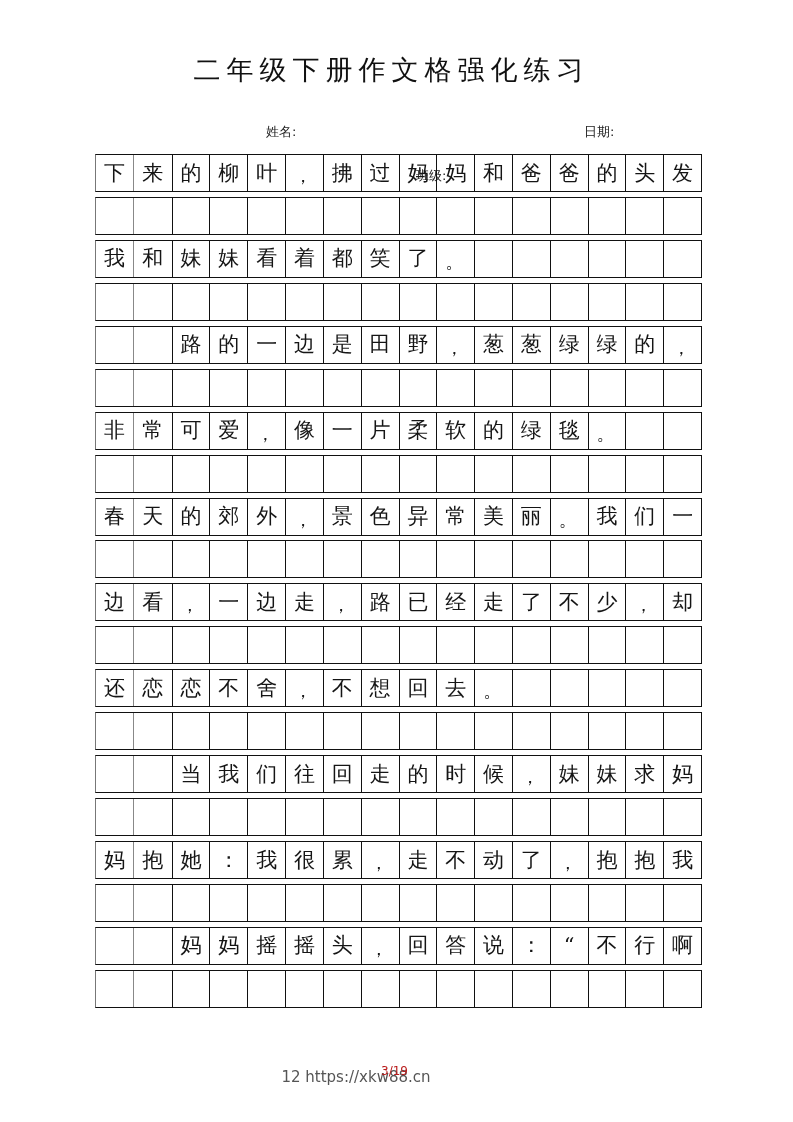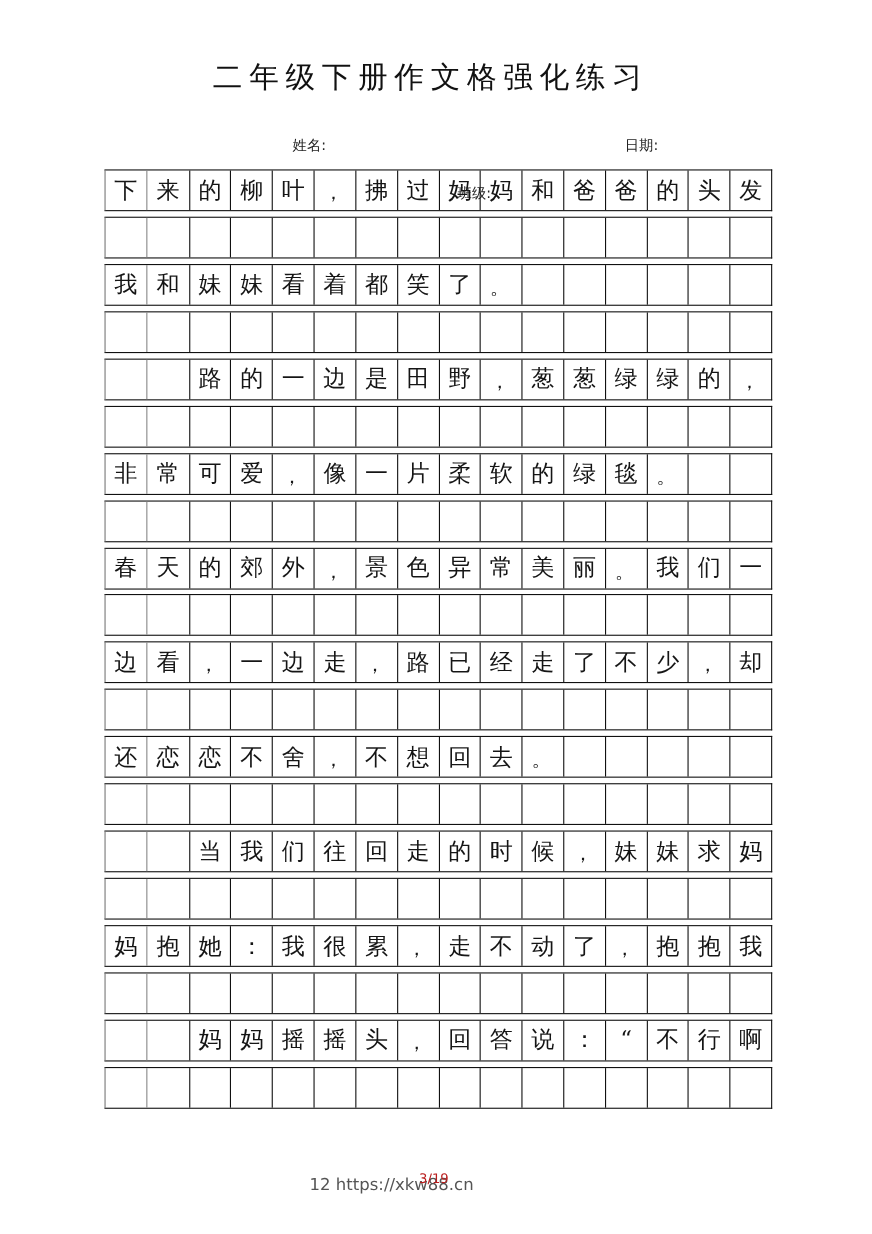--- a/index.html
+++ b/index.html
@@ -24,21 +24,21 @@
             font-size: 15px; color: #555; font-family: "DejaVu Sans", sans-serif; }
   .footer .page { position: absolute; left: 381px; top: -4px; font-size: 12px; color: #b91c1c; }
 </style>
 </head>
 <body>
 
 <div class="title">二年级下册作文格强化练习</div>
 
 <div class="info" style="left:266px;">姓名:</div>
 <div class="info" style="left:416px;margin-top:44px;">班级:</div>
-<div class="info" style="left:568px;">日期:</div>
+<div class="info" style="left:584px;">日期:</div>
 
 <div class="grid" id="grid">
     <div class="row">
       <div class="cell">下</div>
       <div class="cell">来</div>
       <div class="cell">的</div>
       <div class="cell">柳</div>
       <div class="cell">叶</div>
       <div class="cell punct">，</div>
       <div class="cell">拂</div>

